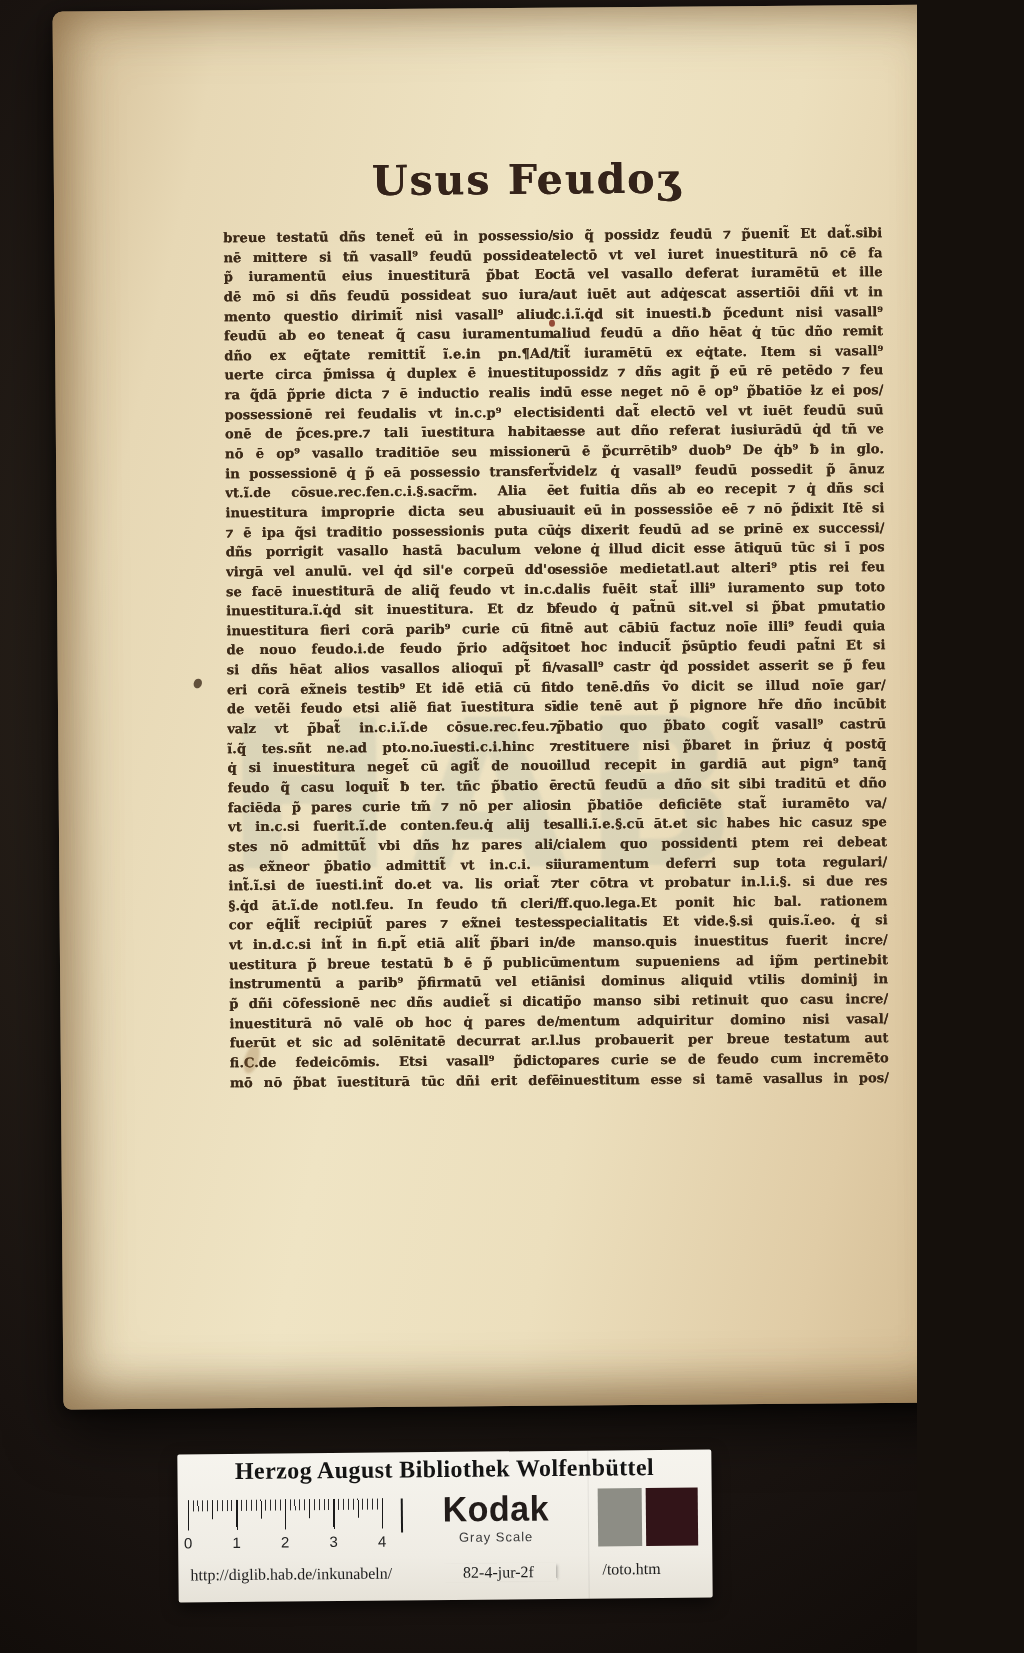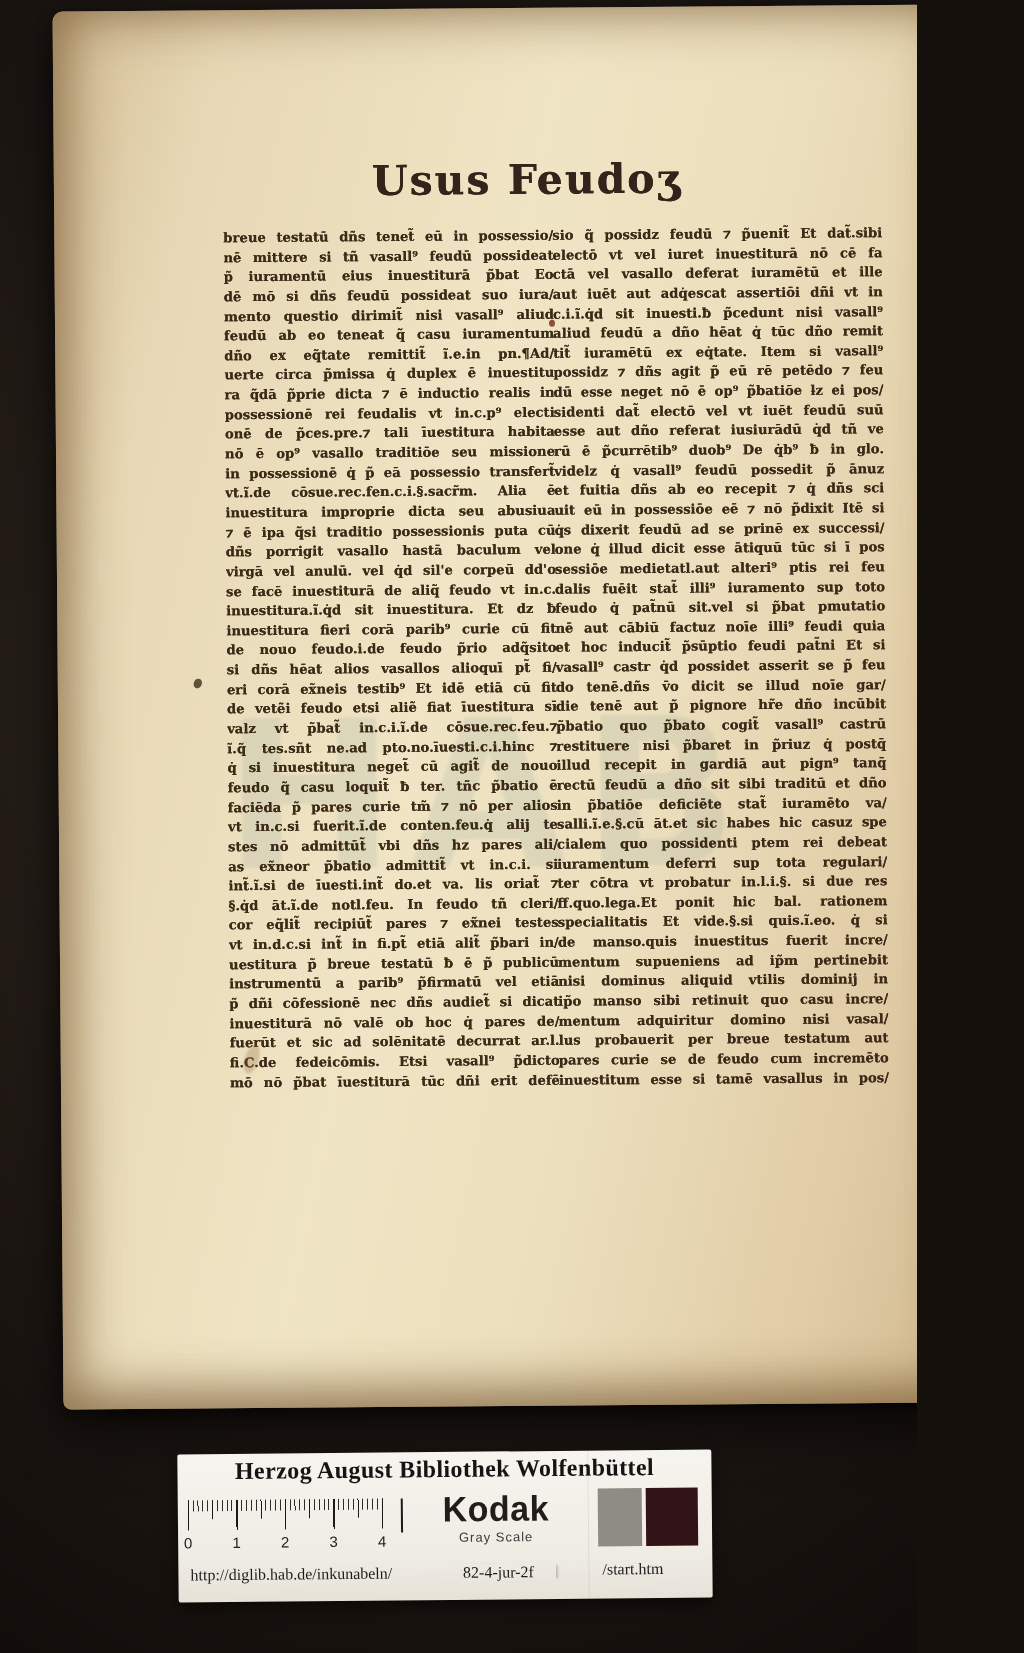--- a/index.html
+++ b/index.html
@@ -199,17 +199,17 @@
     <div class="kodak-wrap">
       <div class="kodak">Kodak</div>
       <div class="grayscale">Gray Scale</div>
     </div>
     <div class="seam"></div>
     <div class="patch gray"></div>
     <div class="patch dark"></div>
     <div class="strip-bottom">
       <div class="url">http://diglib.hab.de/inkunabeln/</div>
       <div class="shelf">82-4-jur-2f</div>
-      <div class="startlink">/start.htm</div>
+      <div class="startlink">/toto.htm</div>
     </div>
   </div>
 
 </div>
 
 </body></html>

